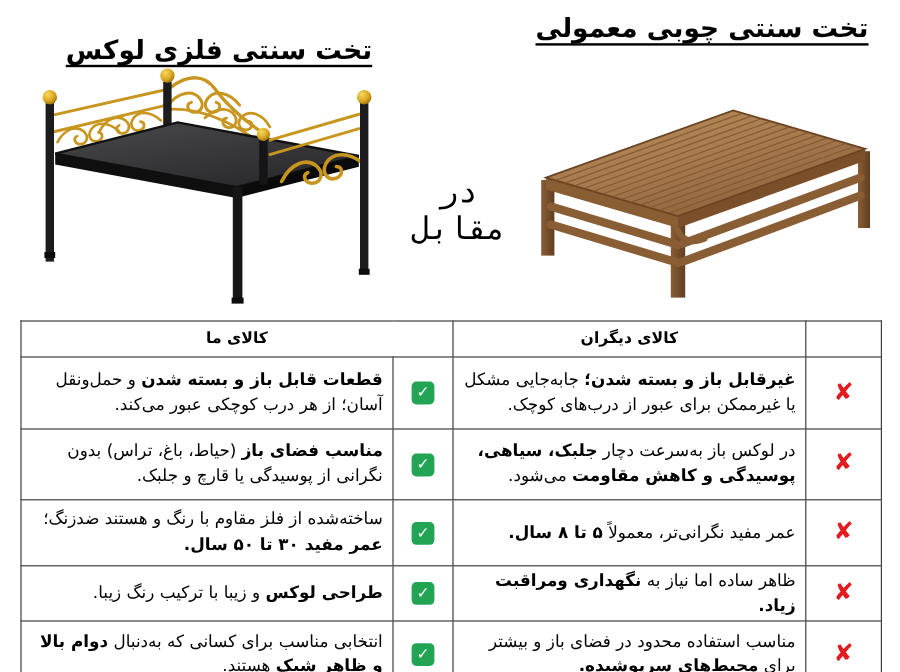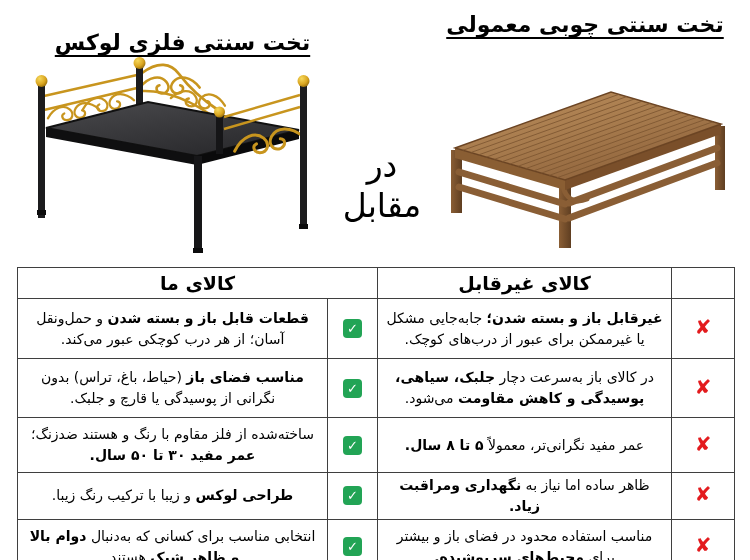--- a/index.html
+++ b/index.html
@@ -12,38 +12,38 @@
   }
   .title{
     position:absolute; font-size:22px; font-weight:bold; text-align:center;
     direction:rtl; text-decoration:underline; text-underline-offset:5px;
     text-decoration-thickness:1.5px;
   }
   .title-right{ left:430px; top:12px; width:310px; }
   .title-left{ left:25px; top:15px; width:315px;margin-top:15px; }
   .versus{
     position:absolute; left:336px; top:146px; width:92px; text-align:center;
-    direction:rtl; font-size:33px; line-height:1.2;
+    direction:rtl; font-size:26px; line-height:1.2;font-family:Liberation Mono, monospace;
   }
   .bed-img{ position:absolute; }
   .metal-bed{ left:8px; top:50px; }
   .wooden-bed{ left:433px; top:60px; }
 
   table.cmp{
     position:absolute; left:17px; top:267px; width:717px;
     border-collapse:collapse; table-layout:fixed;
     font-size:14px;
   }
   table.cmp td{
     border:1.5px solid var(--border);
     padding:2px 8px; vertical-align:middle;
-    text-align:center; line-height:1.48; color:#000;
+    text-align:right; line-height:1.48; color:#000;
   }
   table.cmp thead td{
-    height:25px; text-align:center; font-weight:bold; font-size:19px; padding:1px 4px;
+    height:25px; text-align:center; font-weight:bold; font-size:13px; padding:1px 4px;
   }
   table.cmp td.mark{ text-align:center; padding:2px; }
   tbody tr:nth-child(1) td{ height:55px; }
   tbody tr:nth-child(2) td{ height:54px; }
   tbody tr:nth-child(3) td{ height:50px; }
   tbody tr:nth-child(4) td{ height:33px; }
   tbody tr:nth-child(5) td{ height:50px; }
   .check{
     display:inline-block; width:19px; height:19px; background:var(--green);
     border-radius:4px; color:#fff; font-size:13px; font-weight:bold;
@@ -187,34 +187,34 @@
   <table class="cmp" dir="rtl">
     <colgroup>
         <col style="width:63px">
         <col style="width:294px">
         <col style="width:50px">
         <col style="width:310px">
       </colgroup>
     <thead>
       <tr>
         <td class="mark"></td>
-        <td>کالای غیرقابل</td>
+        <td>کالای دیگران</td>
         <td colspan="2">کالای ما</td>
       </tr>
     </thead>
     <tbody>
         <tr>
           <td class="mark"><span class="xmark">✘</span></td>
           <td><b>غیرقابل باز و بسته شدن؛</b><span> جابه‌جایی مشکل یا غیرممکن برای عبور از درب‌های کوچک.</span></td>
           <td class="mark"><span class="check">✓</span></td>
           <td><b>قطعات قابل باز و بسته شدن</b><span> و حمل‌ونقل آسان؛ از هر درب کوچکی عبور می‌کند.</span></td>
         </tr>
         <tr>
           <td class="mark"><span class="xmark">✘</span></td>
-          <td><span>در کالای باز به‌سرعت دچار </span><b>جلبک، سیاهی، پوسیدگی و کاهش مقاومت</b><span> می‌شود.</span></td>
+          <td><span>در لوکس باز به‌سرعت دچار </span><b>جلبک، سیاهی، پوسیدگی و کاهش مقاومت</b><span> می‌شود.</span></td>
           <td class="mark"><span class="check">✓</span></td>
           <td><b>مناسب فضای باز</b><span> (حیاط، باغ، تراس) بدون نگرانی از پوسیدگی یا قارچ و جلبک.</span></td>
         </tr>
         <tr>
           <td class="mark"><span class="xmark">✘</span></td>
           <td><span>عمر مفید نگرانی‌تر، معمولاً </span><b>۵ تا ۸ سال.</b></td>
           <td class="mark"><span class="check">✓</span></td>
           <td><span>ساخته‌شده از فلز مقاوم با رنگ و هستند ضدزنگ؛ </span><b>عمر مفید ۳۰ تا ۵۰ سال.</b></td>
         </tr>
         <tr>

